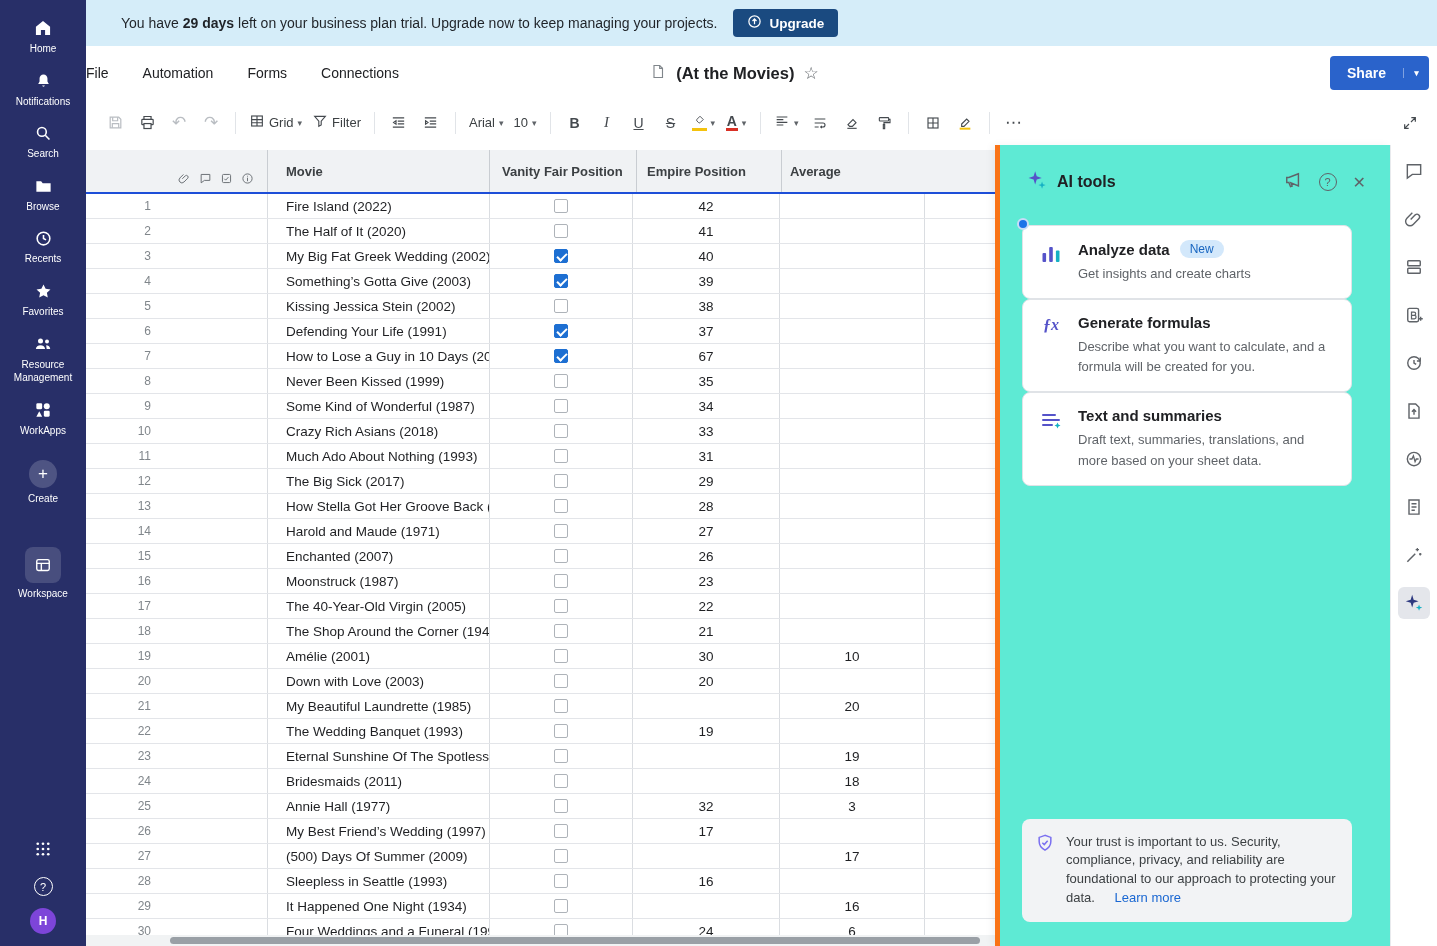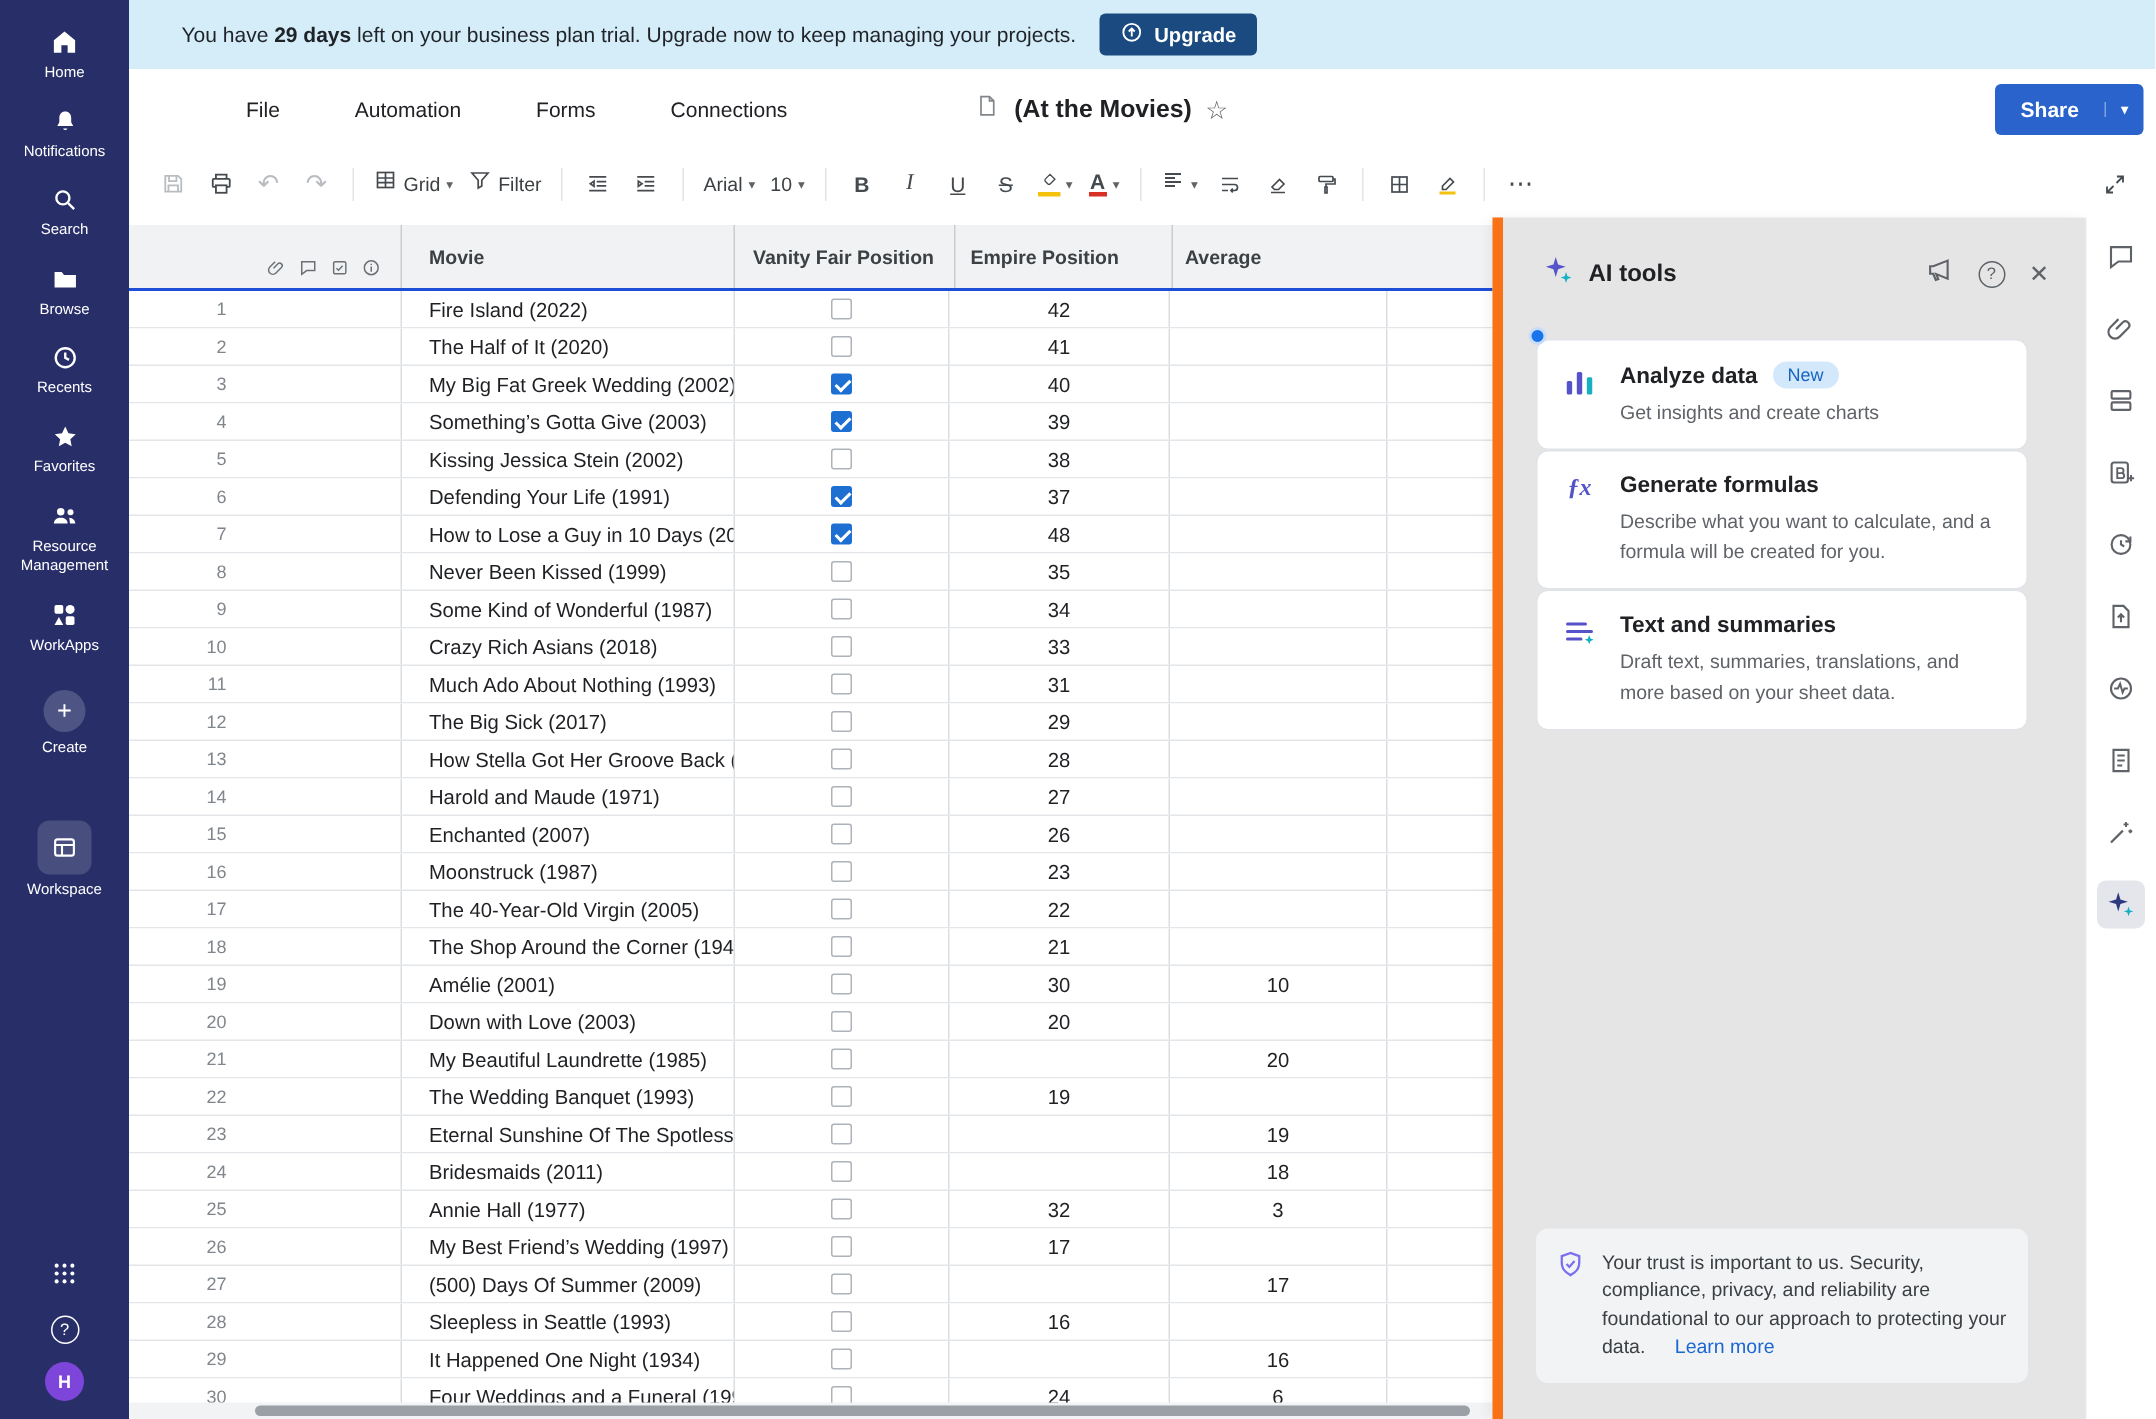--- a/index.html
+++ b/index.html
@@ -18,21 +18,21 @@
   .sn-avatar { width:26px; height:26px; border-radius:50%; background:#7d45d9; display:flex; align-items:center; justify-content:center; font-size:12px; font-weight:700; }
   .sn-rm .lbl { width:72px; }
 
   
   .main { flex:1; display:flex; flex-direction:column; min-width:0; }
 
   .banner { height:46px; flex-shrink:0; background:#d5edf9; display:flex; align-items:center; padding-left:35px; gap:16px; font-size:14px; color:#1f2328; }
   .upgrade-btn { display:flex; align-items:center; gap:7px; background:#1a4a80; color:#fff; border:none; border-radius:4px; height:28px; padding:0 14px; font-size:13.5px; font-weight:700; cursor:pointer; }
 
   .menubar { height:54px; flex-shrink:0; display:flex; align-items:center; position:relative; background:#fff; }
-  .menus { display:flex; gap:50px; padding-left:38px; font-size:14px; color:#202124;margin-left:40px; }
+  .menus { display:flex; gap:34px; font-size:14px; color:#202124; }
   .menus span { cursor:pointer; }
   .doc-title { position:absolute; left:48%; transform:translateX(-50%); display:flex; align-items:center; gap:9px; }
   .doc-title .t { font-size:16.5px; font-weight:700; color:#202124; }
   .fav-star { font-size:17px; color:#5f6368; cursor:pointer; }
   .share-btn { position:absolute; right:8px; top:50%; transform:translateY(-50%); width:99px; height:34px; background:#2a63cb; color:#fff; border:none; border-radius:4px; font-size:14px; font-weight:700; display:flex; align-items:center; cursor:pointer; }
   .share-btn .s-lbl { flex:1; text-align:center; }
   .share-btn .s-caret { width:26px; border-left:1px solid rgba(255,255,255,.4); font-size:9px; }
 
   .toolbar { height:45px; flex-shrink:0; display:flex; align-items:center; padding:0 12px 0 14px; gap:2px; background:#fff; }
   .tbtn { min-width:30px; height:28px; display:flex; align-items:center; justify-content:center; border-radius:4px; color:#454a4f; cursor:pointer; gap:4px; padding:0 4px; }
@@ -67,21 +67,21 @@
   .cell.vanity { width:147px; justify-content:center; }
   .cell.empire { width:145px; justify-content:center; }
   .cell.average { width:171px; border-right:none; }
   .cb { width:14px; height:14px; border:1.5px solid #aeb3b9; border-radius:2px; background:#fff; position:relative; cursor:pointer; }
   .cb.checked { background:#1d6fd2; border-color:#1d6fd2; }
   .cb.checked::after { content:""; position:absolute; left:4px; top:1px; width:4px; height:8px; border:solid #fff; border-width:0 2px 2px 0; transform:rotate(45deg); }
   .hscroll { position:absolute; left:0; right:0; bottom:0; height:11px; background:#f1f3f4; }
   .hscroll .thumb { position:absolute; left:84px; width:810px; top:2px; height:7px; border-radius:4px; background:#9aa0a6; cursor:pointer; }
 
   
-  .ai-panel { position:absolute; top:0; right:47px; bottom:0; width:395px; background:#e5e5e5; border-left:7px solid #f97316; box-shadow:-3px 0 8px rgba(0,0,0,.05); z-index:5; }
+  .ai-panel { position:absolute; top:0; right:47px; bottom:0; width:395px; background:#5eead4; border-left:5px solid #f97316; box-shadow:-3px 0 8px rgba(0,0,0,.05); z-index:5; }
   .panel-head { display:flex; align-items:center; gap:9px; padding:24px 24px 18px 26px; }
   .panel-head .ttl { font-size:16px; font-weight:700; color:#202124; }
   .ph-icons { margin-left:auto; display:flex; align-items:center; gap:16px; color:#5f6368; }
   .ph-q { width:18px; height:18px; border-radius:50%; border:1.6px solid #5f6368; display:flex; align-items:center; justify-content:center; font-size:11px; cursor:pointer; }
   .ph-x { font-size:16px; cursor:pointer; }
   .notif-dot { position:absolute; left:17px; top:73px; width:12px; height:12px; border-radius:50%; background:#1a73e8; border:2px solid #c7dcf8; }
   .cards { padding:12px 38px 0 22px; }
   .card { border:1px solid #e0e3e7; border-radius:8px; padding:14px 14px 14px 14px; display:flex; gap:13px; background:#fff; cursor:pointer; }
   .card-icon { width:28px; height:28px; flex-shrink:0; display:flex; align-items:flex-start; justify-content:center; padding-top:2px; }
   .card-title-row { display:flex; align-items:center; gap:10px; }
@@ -474,21 +474,21 @@
             <div class="cell empire"></div>
             <div class="cell average"></div>
           </div>
 
           <div class="grid-row">
             <div class="cell gutter">7</div>
             <div class="cell movie">How to Lose a Guy in 10 Days (2003)</div>
             <div class="cell onplex">
                 <span class="cb checked"></span>
               </div>
-            <div class="cell vanity">48</div>
+            <div class="cell vanity">67</div>
             <div class="cell empire"></div>
             <div class="cell average"></div>
           </div>
 
           <div class="grid-row">
             <div class="cell gutter">8</div>
             <div class="cell movie">Never Been Kissed (1999)</div>
             <div class="cell onplex">
                 <span class="cb"></span>
               </div>

